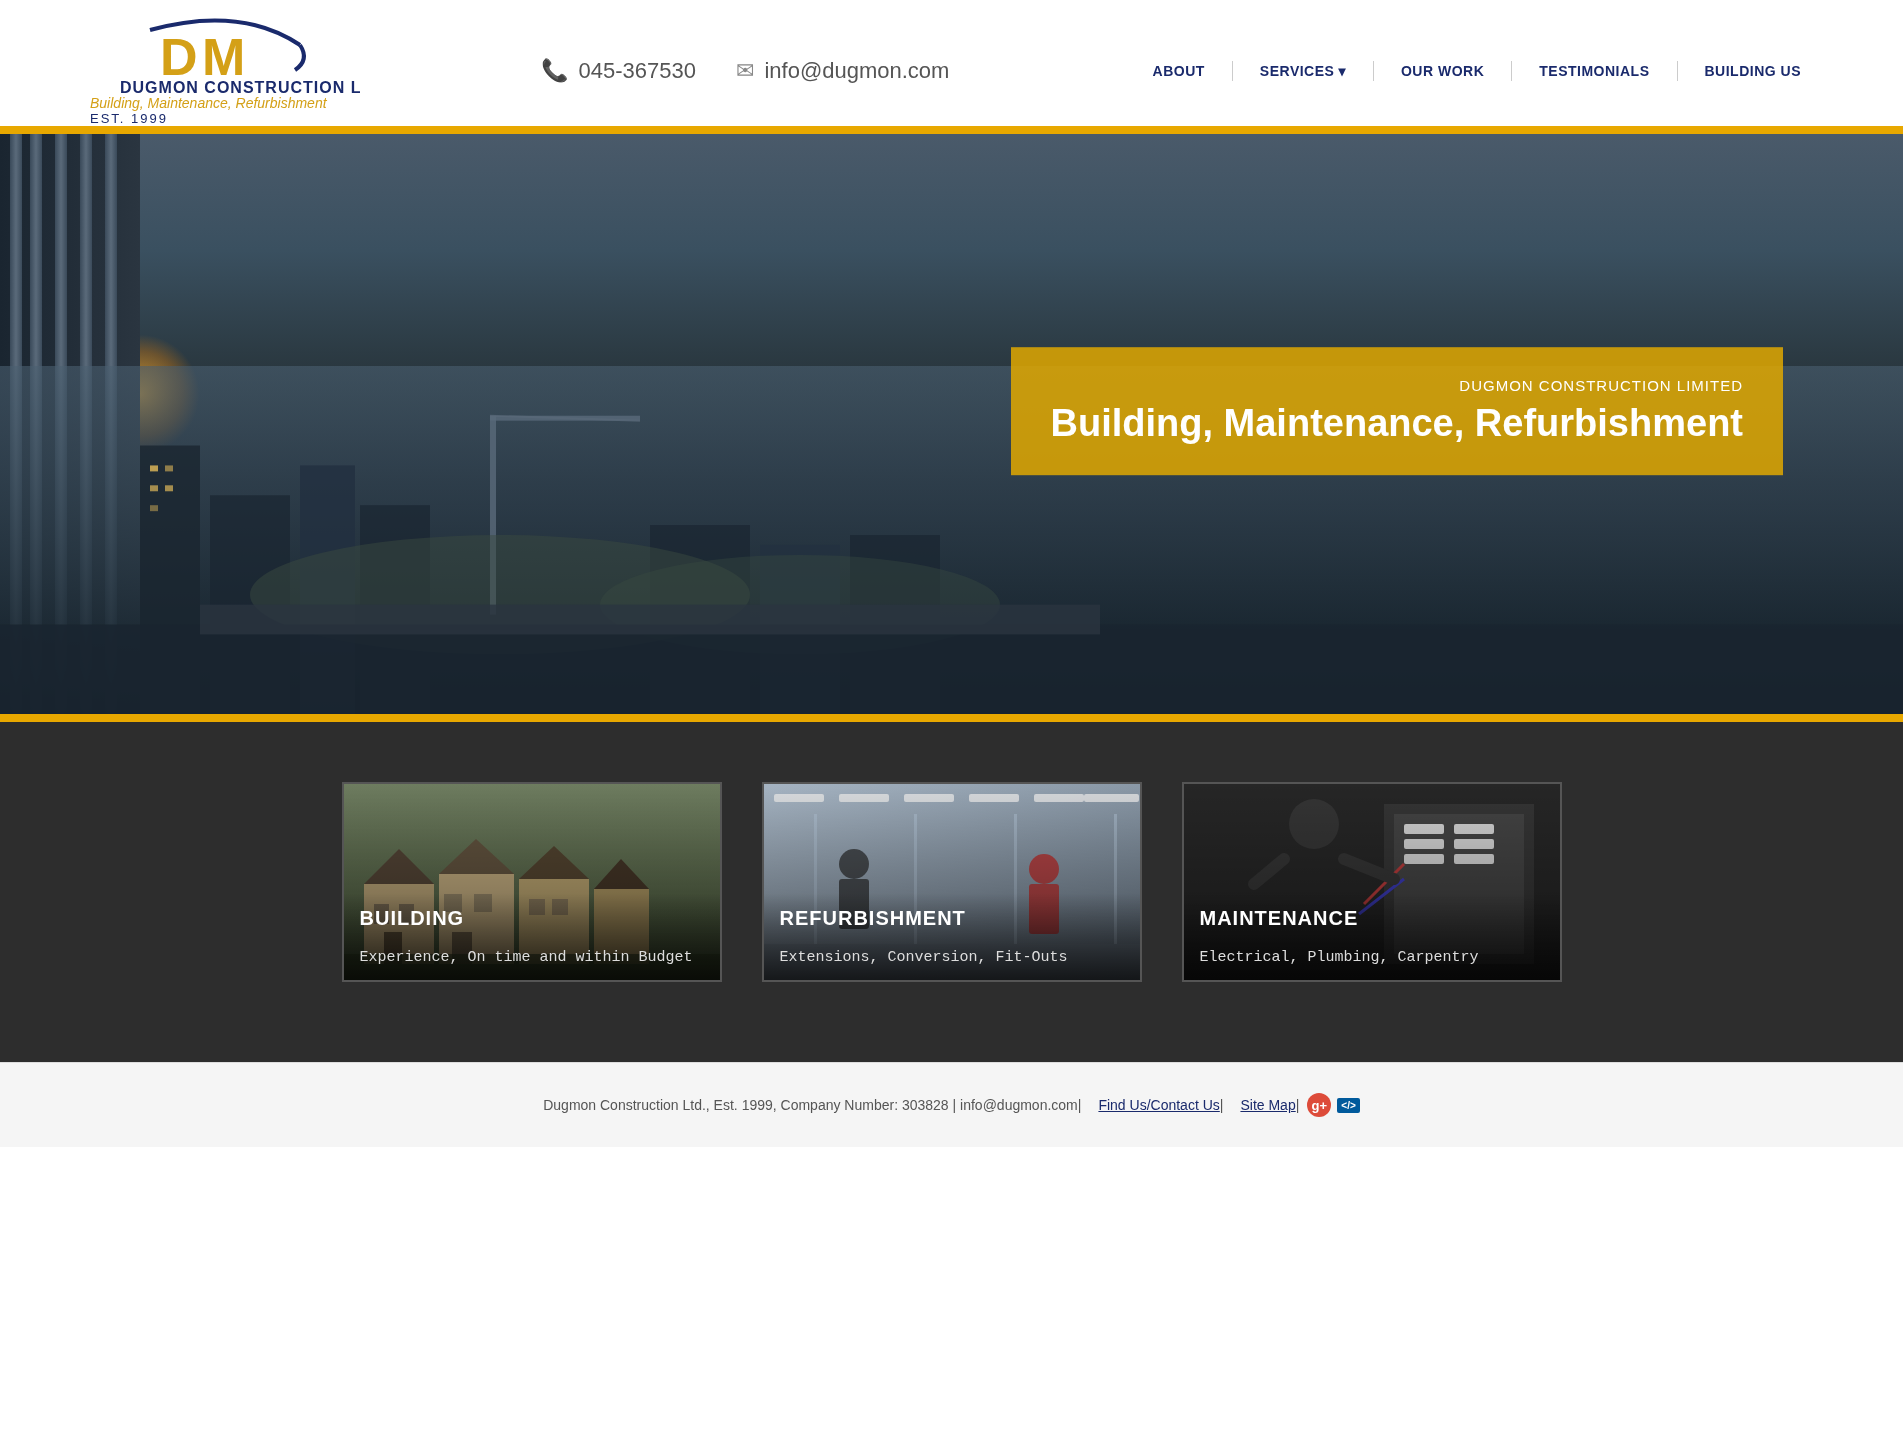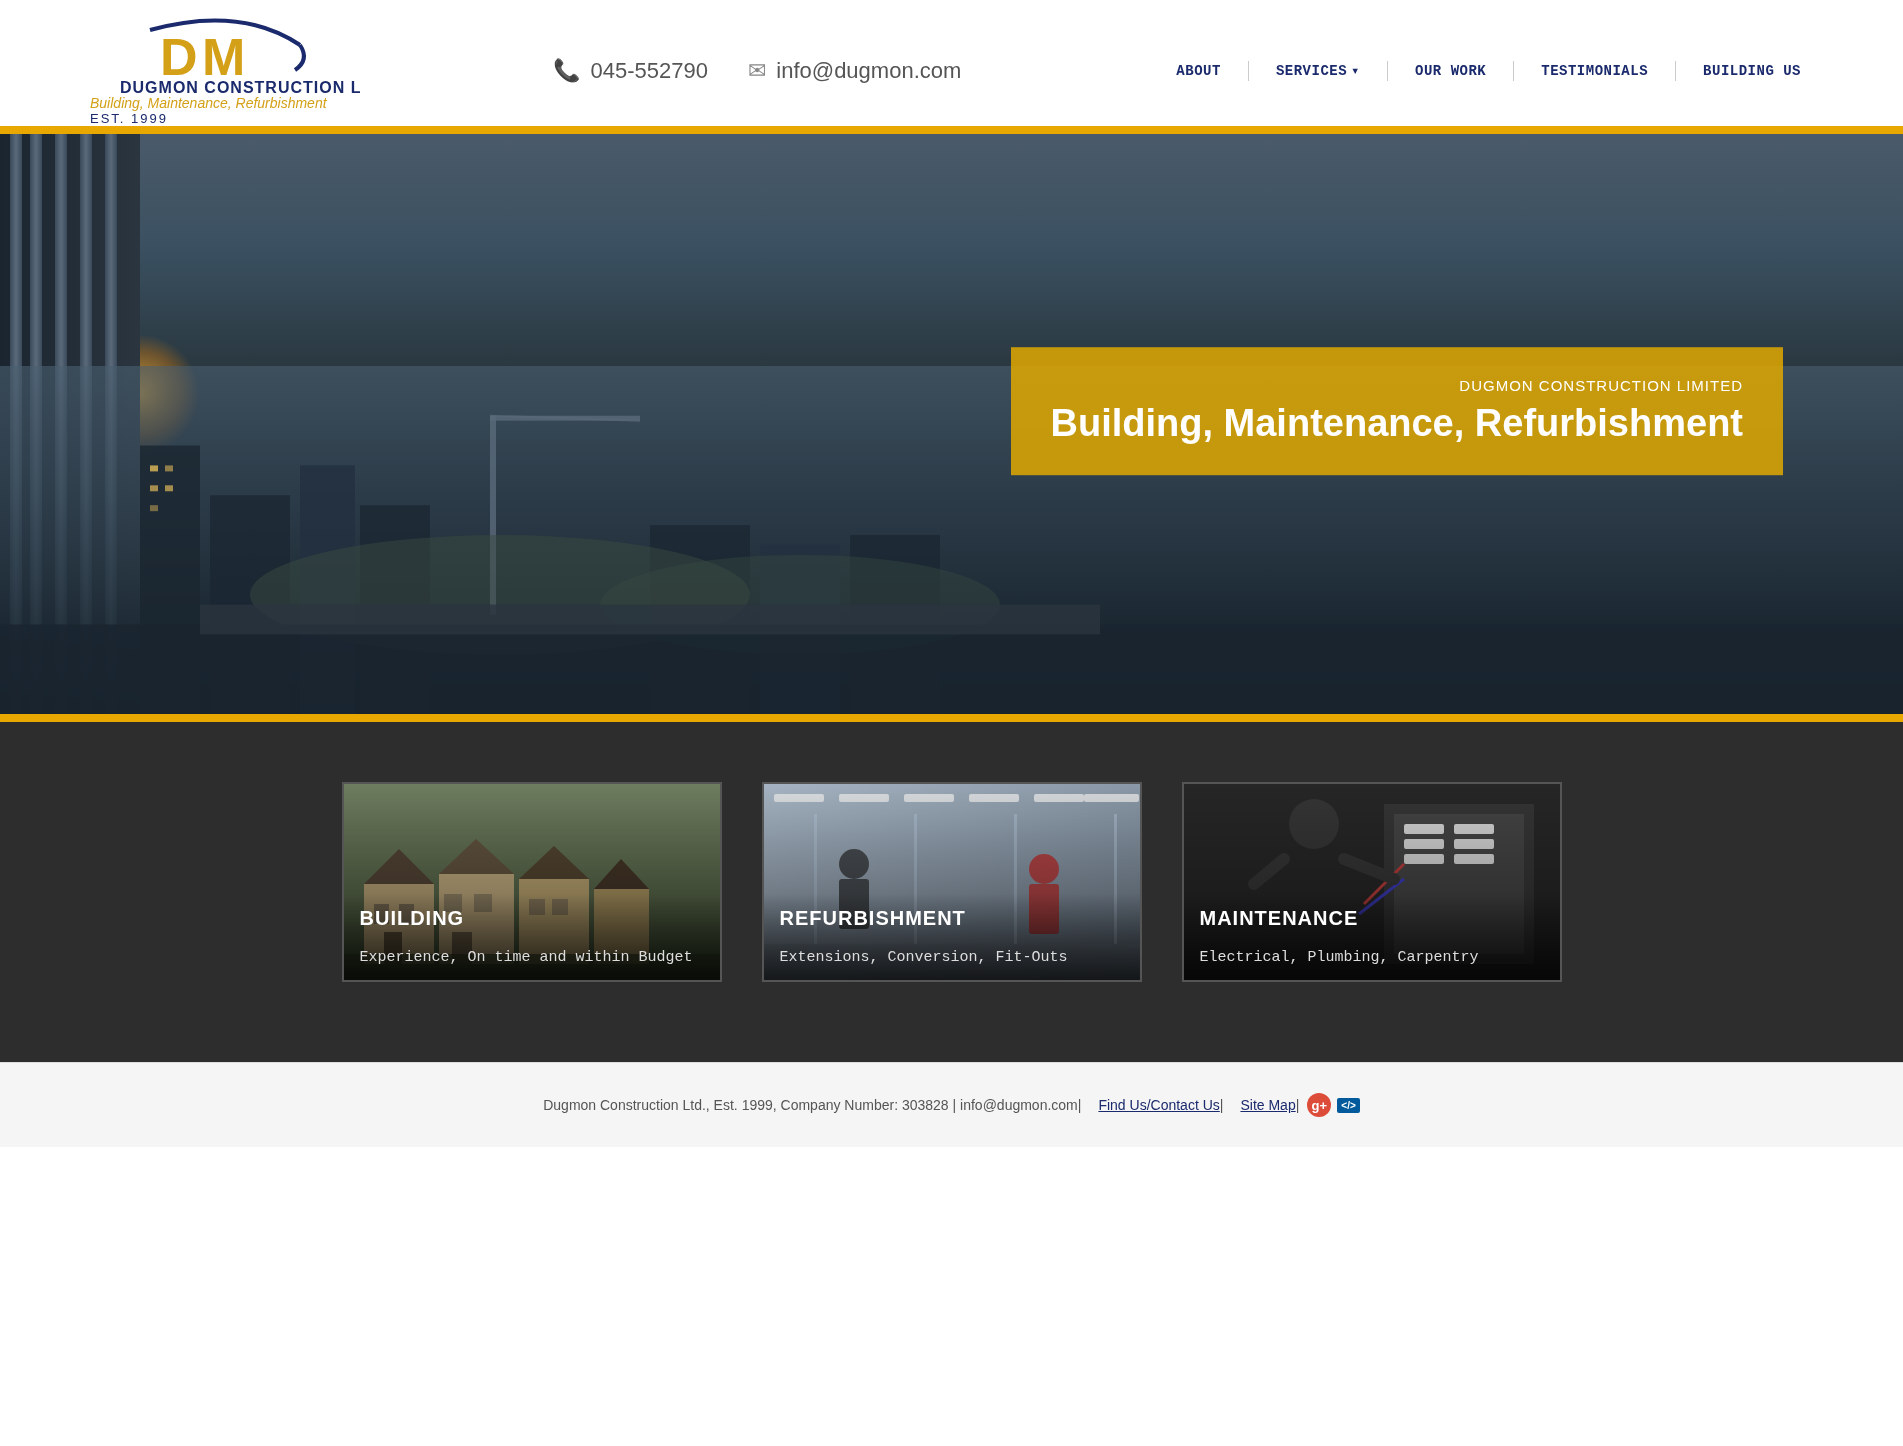--- a/index.html
+++ b/index.html
@@ -43,21 +43,20 @@
       font-weight: 400;
     }
     .contact-item .icon {
       font-size: 22px;
       color: #888;
     }
     .nav-area {
       display: flex;
       align-items: center;
       gap: 5px;
-      font-family: Liberation Mono, monospace;
     }
     .nav-item {
       color: #1a2a6c;
       font-weight: 700;
       font-size: 14px;
       letter-spacing: 0.5px;
       padding: 10px 22px;
       cursor: pointer;
       text-decoration: none;
       display: flex;
@@ -294,21 +293,21 @@
       <path d="M 220 30 Q 230 45 215 55" stroke="#1a2a6c" stroke-width="4" fill="none"></path>
       <text x="40" y="78" font-family="Arial" font-size="16" font-weight="900" fill="#1a2a6c" letter-spacing="1">DUGMON CONSTRUCTION LIMITED</text>
     </svg>
     <span class="logo-tagline">Building, Maintenance, Refurbishment</span>
     <span class="logo-est">EST. 1999</span>
   </div>
 
   <div class="contact-info">
     <div class="contact-item">
       <span class="icon">📞</span>
-      <span>045-552790</span>
+      <span>045-367530</span>
     </div>
     <div class="contact-item">
       <span class="icon">✉</span>
       <span>info@dugmon.com</span>
     </div>
   </div>
 
   <nav class="nav-area">
     <a class="nav-item">ABOUT</a>
     <div class="nav-separator"></div>

